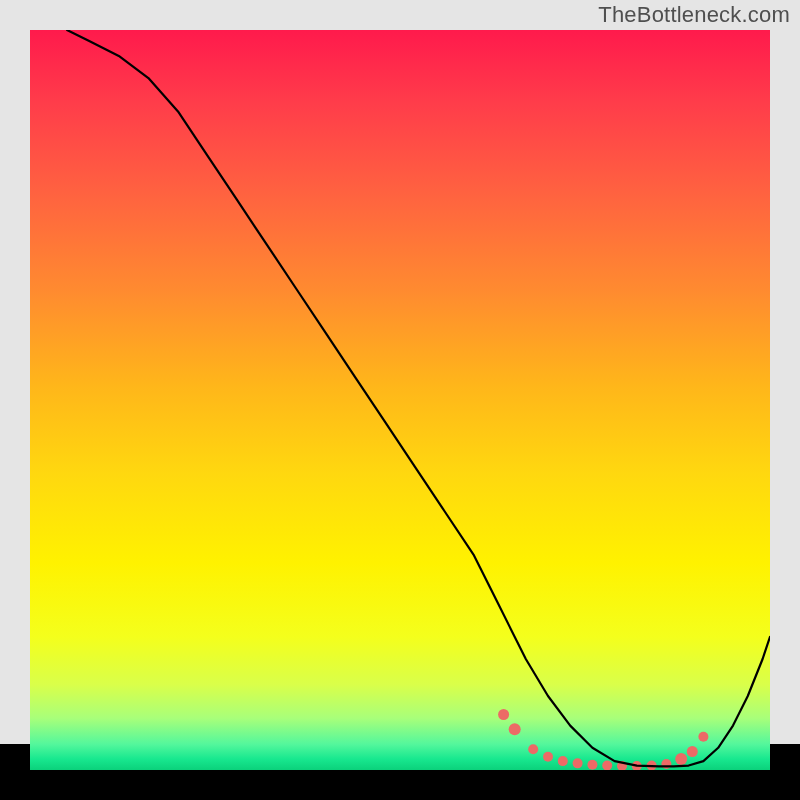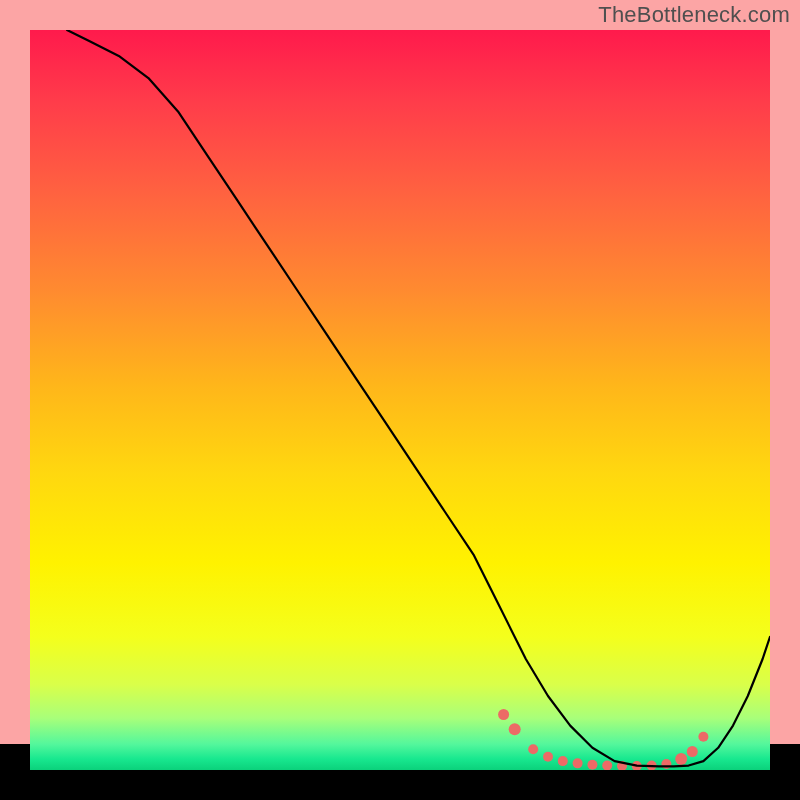--- a/index.html
+++ b/index.html
@@ -8,21 +8,21 @@
     width: 800px;
     height: 800px;
     background: #000;
     overflow: hidden;
     font-family: Arial, Helvetica, sans-serif;
   }
   .frame {
     position: relative;
     width: 800px;
     height: 744px;
-    background: #fca5a5;
+    background: #e5e5e5;
   }
   .watermark {
     position: absolute;
     top: 2px;
     right: 10px;
     font-size: 22px;
     font-weight: 500;
     color: #4f4f4f;
     letter-spacing: 0.2px;
     z-index: 10;

